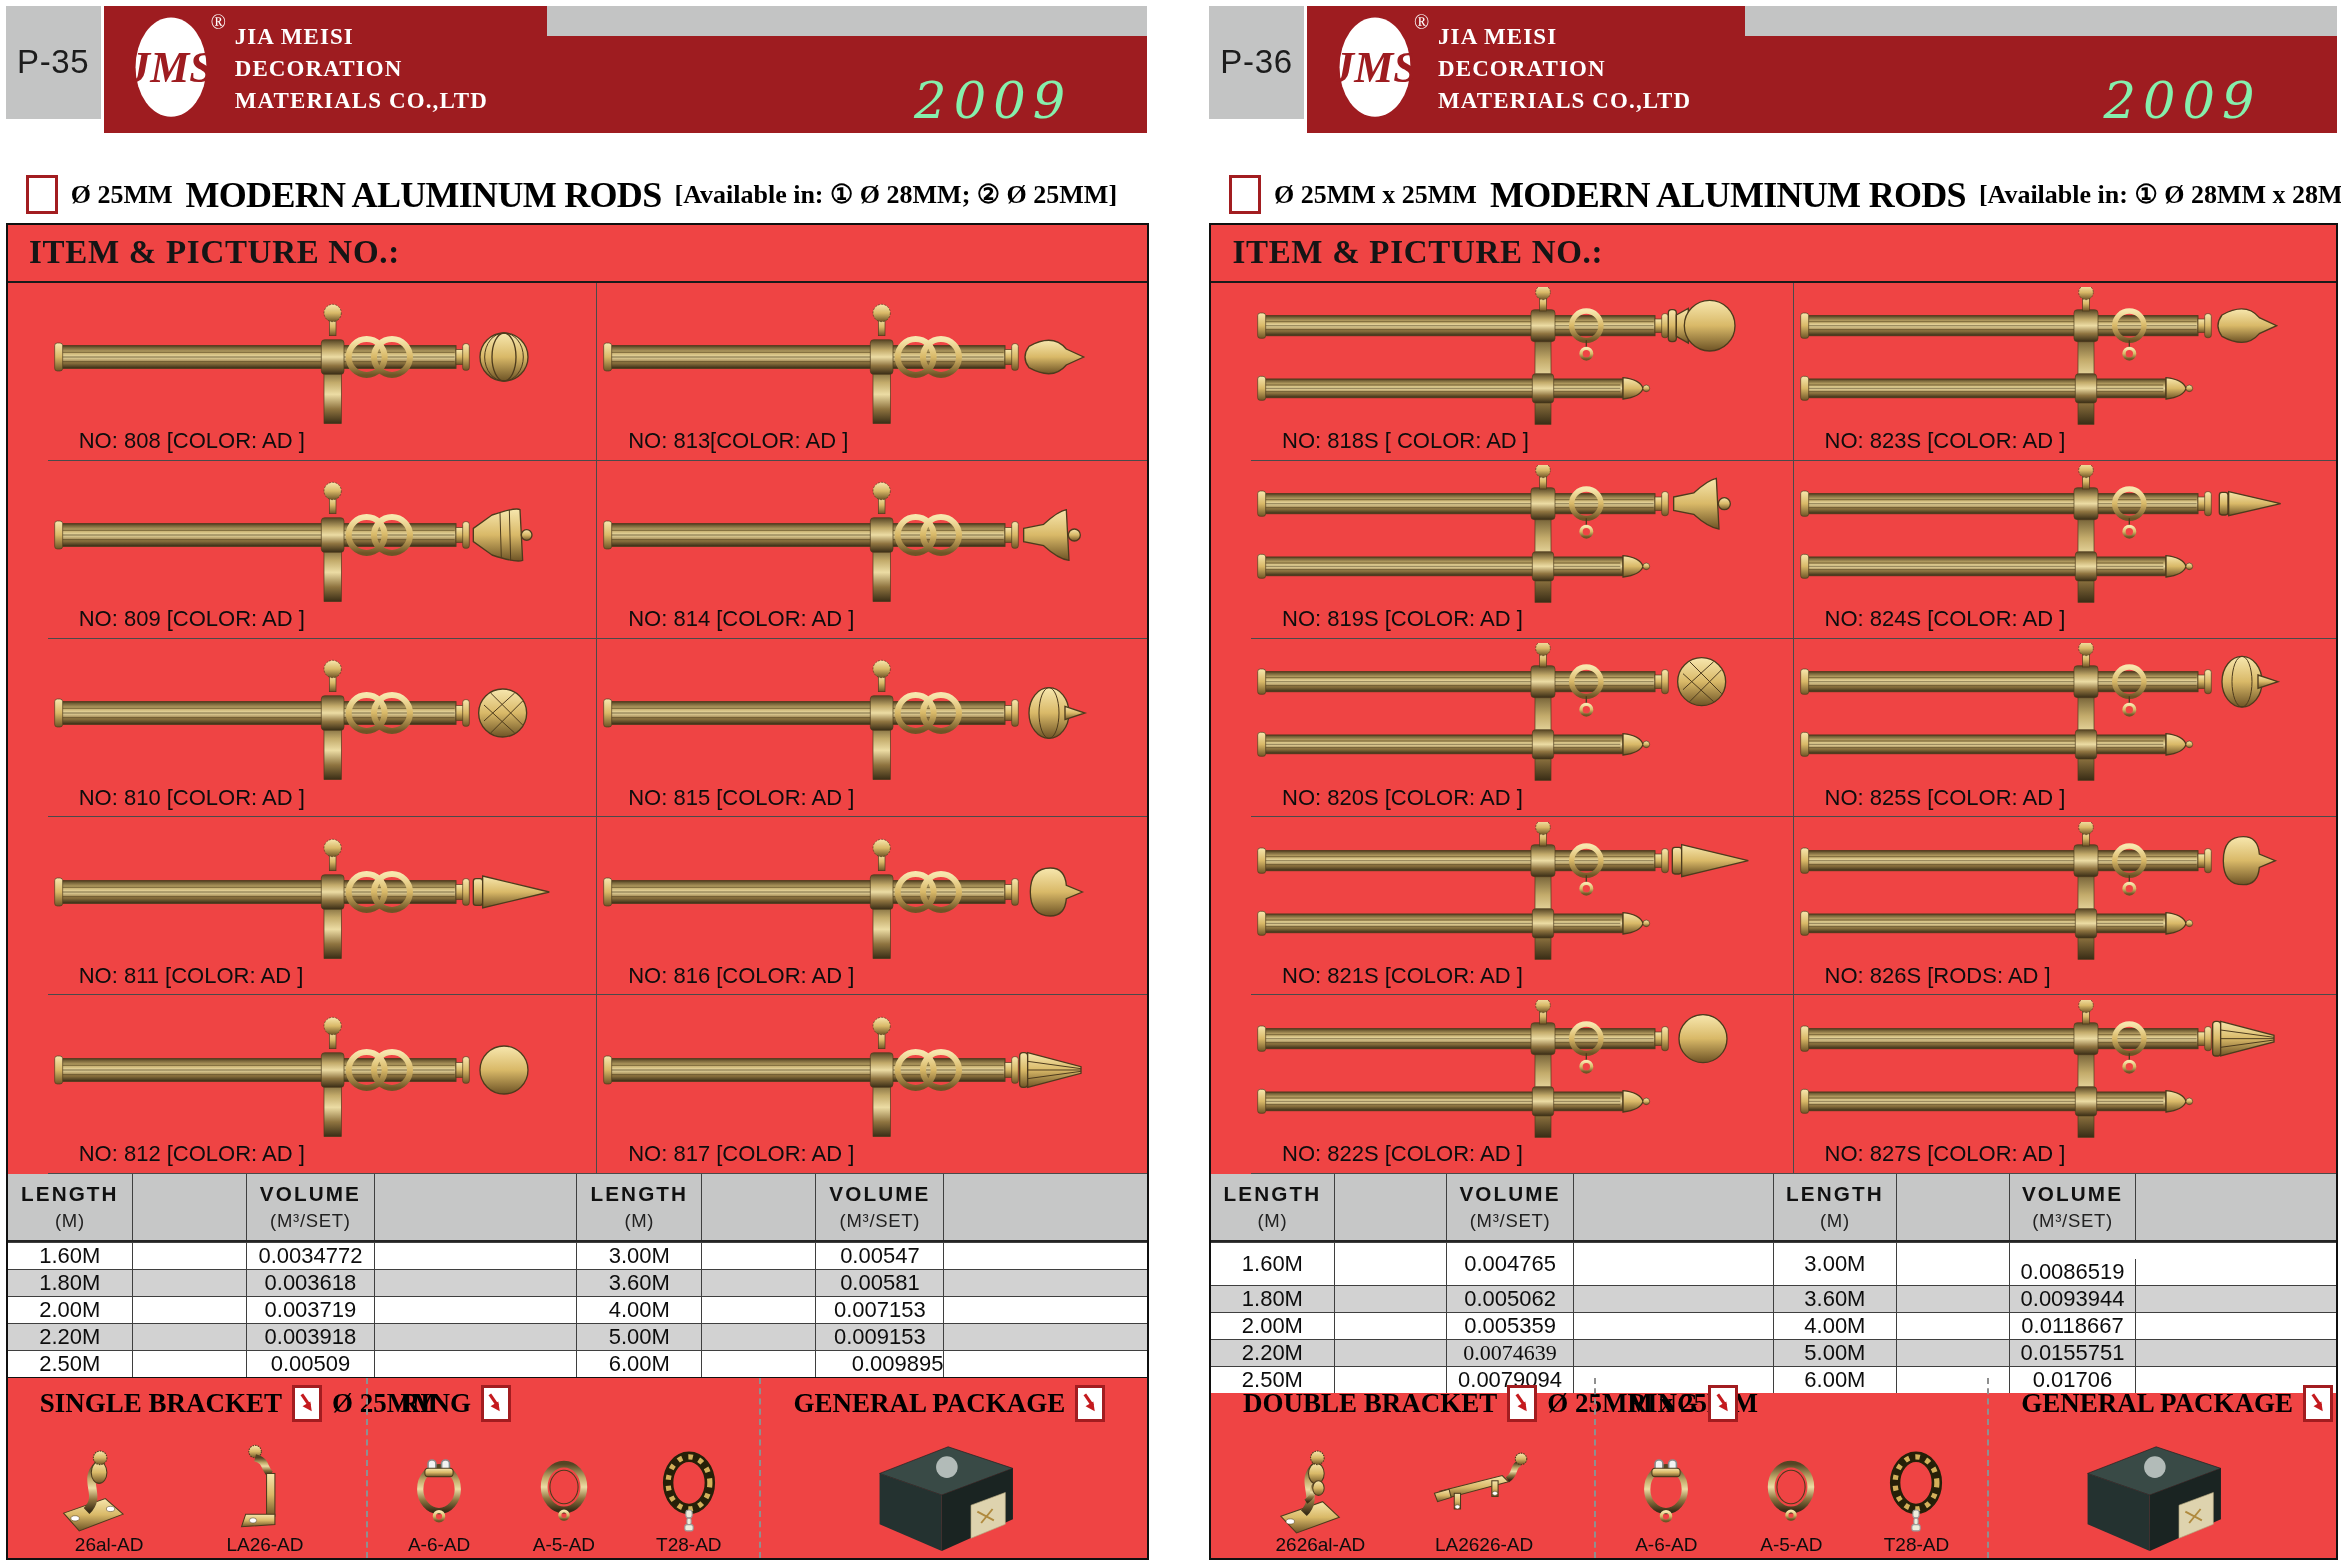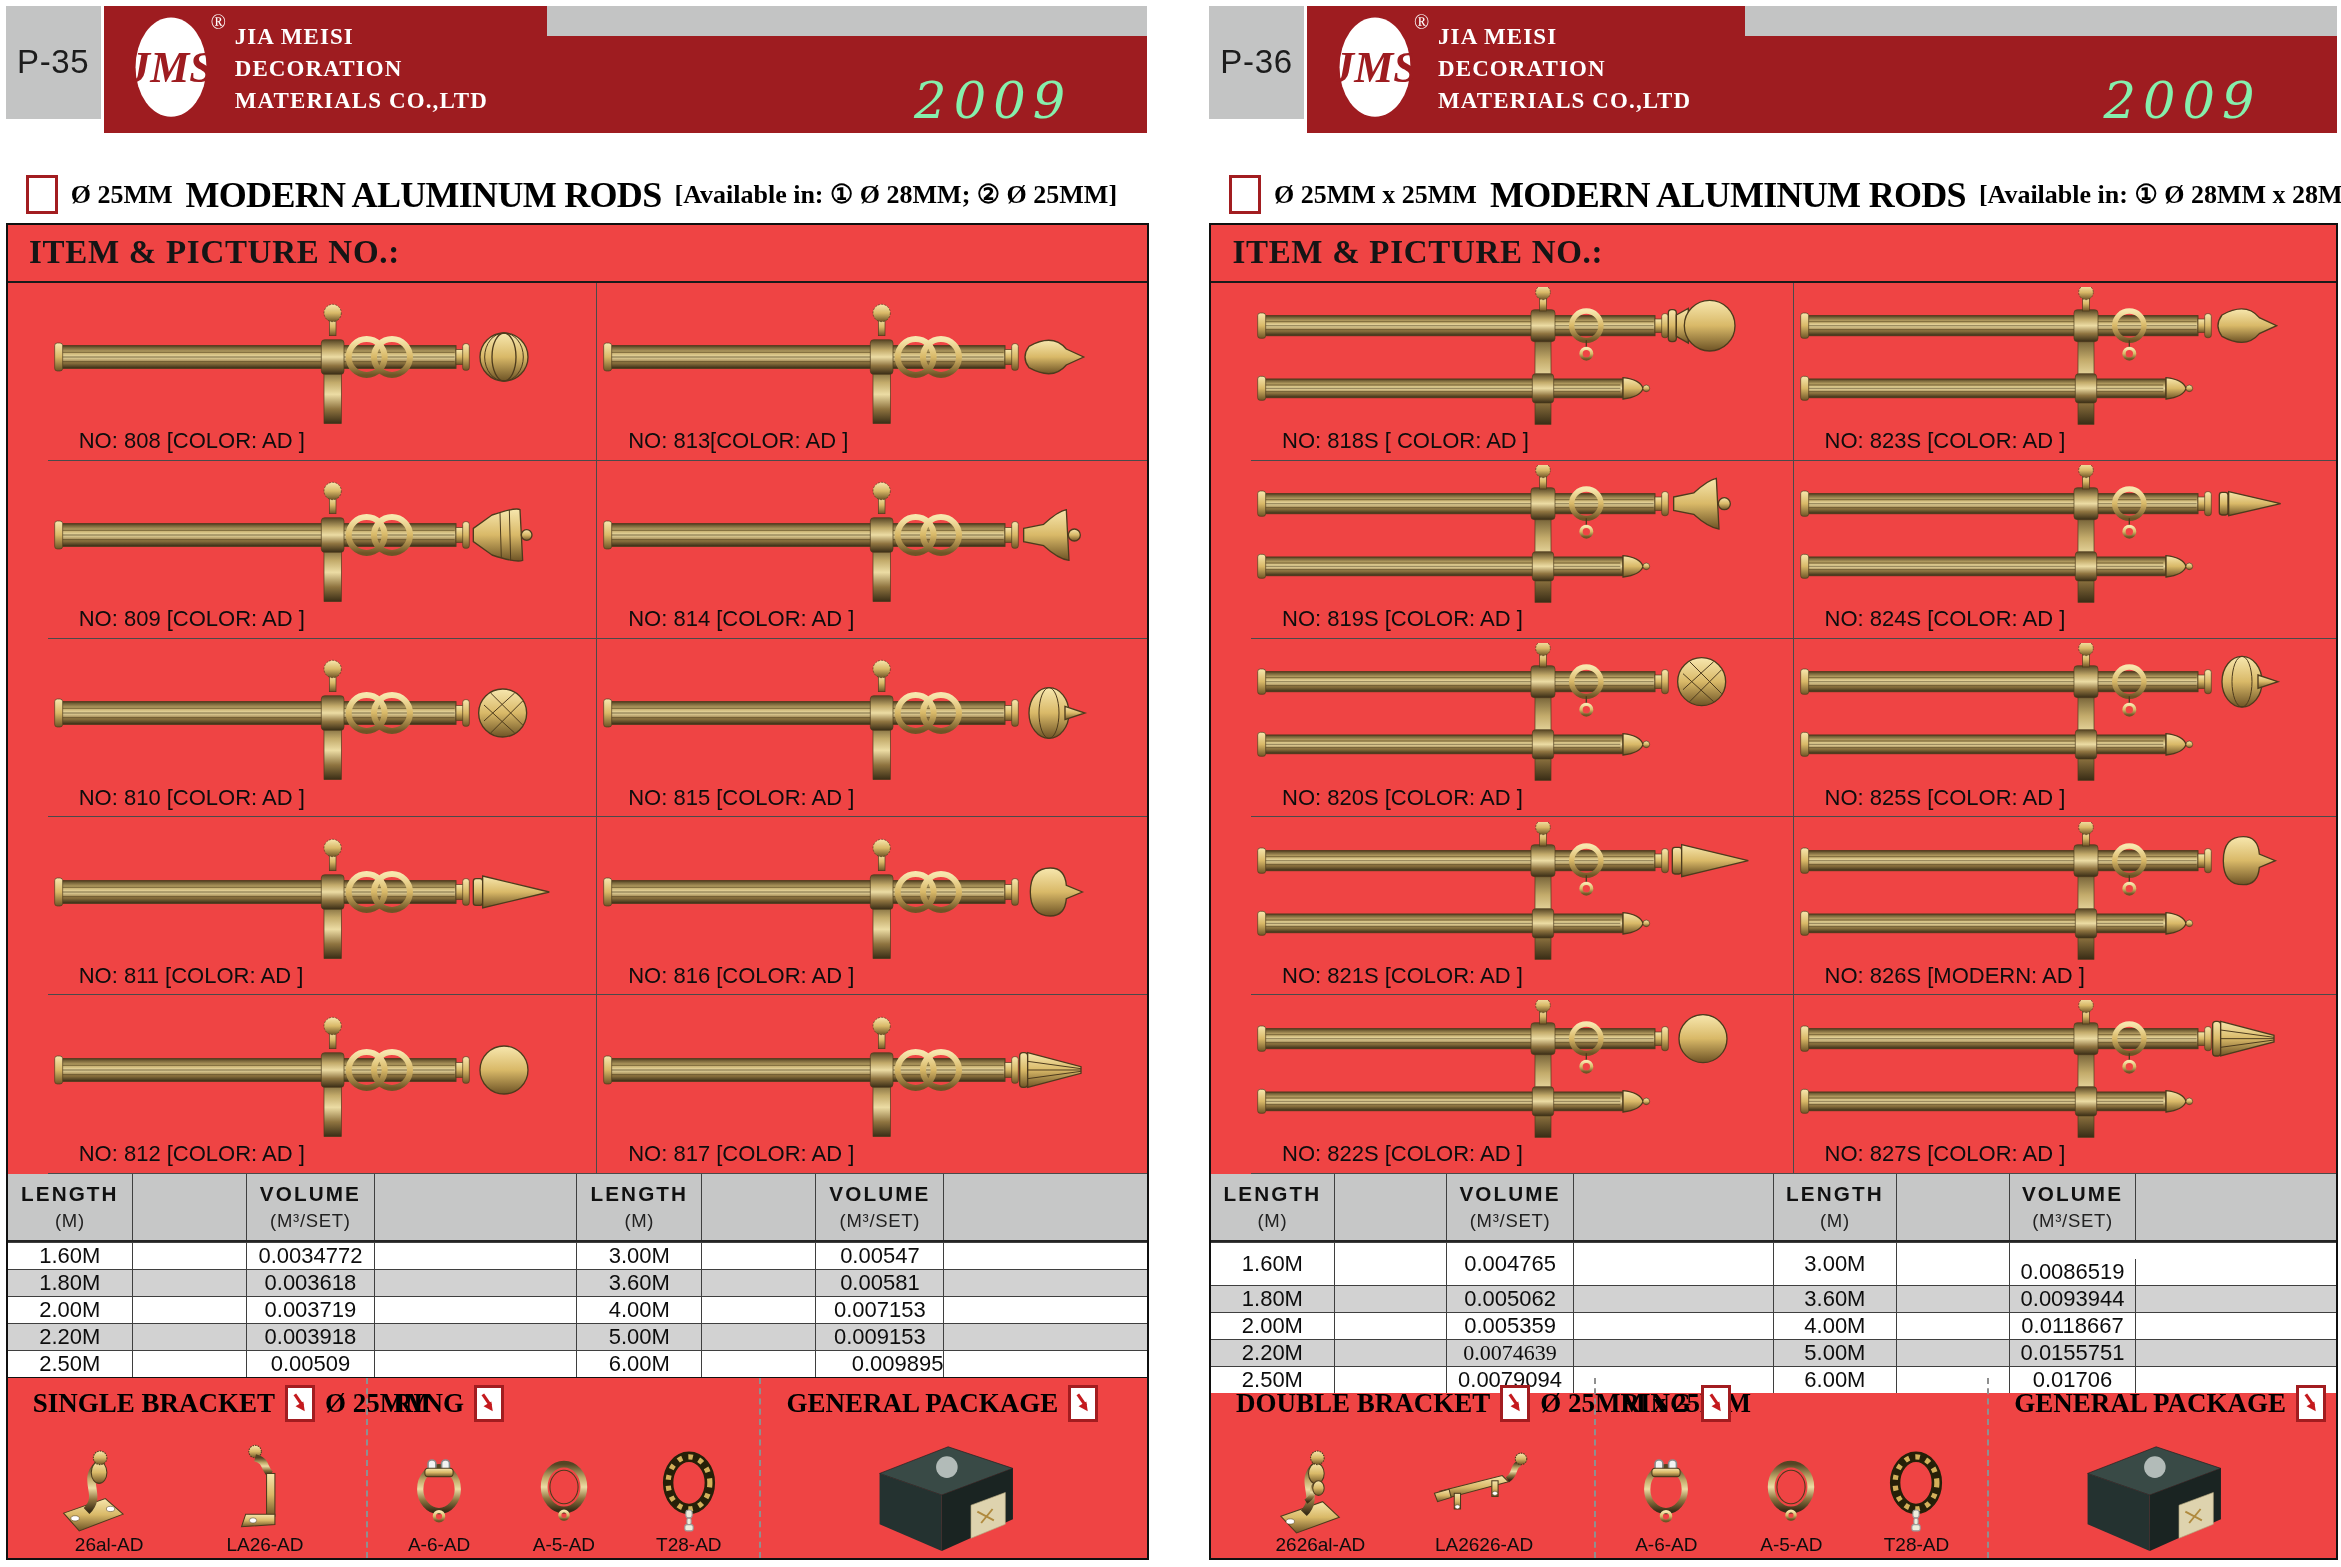--- a/index.html
+++ b/index.html
@@ -50,21 +50,21 @@
   .tc{display:flex;flex-direction:column;align-items:center;justify-content:center;box-sizing:border-box;}
   .tc.br{border-right:1.4px solid #3f3f3f;}
   .th1{font-weight:bold;font-size:20.7px;letter-spacing:2.1px;color:#111;}
   .th2{font-size:18.5px;color:#222;margin-top:4.3px;letter-spacing:0.7px;}
   .tval{font-size:22px;color:#0d0d0d;}
 
   
   .bottomrow{flex:1;display:flex;}
   .bsec{position:relative;box-sizing:border-box;padding-top:5.7px;}
   .bsec + .bsec{border-left:2.1px dashed #8f8f8f;}
-  .bhdr{display:flex;align-items:center;gap:10px;padding-left:25px;height:40px;}
+  .bhdr{display:flex;align-items:center;gap:10px;padding-left:32px;height:40px;}
   .btitle{font-family:"Liberation Serif",serif;font-weight:bold;font-size:27px;white-space:nowrap;}
   .bhdr .ricon{width:24px;height:31px;border-width:3.6px;}
   .bitems{display:flex;justify-content:space-evenly;align-items:flex-end;height:133px;padding:0 5.7px;}
   .bitem{display:flex;flex-direction:column;align-items:center;}
   .bitem svg{width:120px;height:105px;}
   .bitem.big svg{width:235px;height:127px;}
   .blabel{font-size:19px;color:#0d0d0d;margin-top:0px;}
 </style>
 </head>
 <body>
@@ -1054,21 +1054,21 @@
       <circle cx="432" cy="8" r="11" fill="url(#f24)" stroke="#4d3b1d" stroke-dasharray="3 2"></circle>
       <circle cx="497" cy="58" r="22" fill="none" stroke="url(#f24)" stroke-width="8"></circle>
       <path d="M497 80 V92" stroke="#4d3b1d" stroke-width="2"></path>
       <circle cx="497" cy="100" r="8" fill="none" stroke="url(#f24)" stroke-width="5"></circle>
       <rect x="600" y="48" width="12" height="20" fill="url(#f24)" stroke="#4d3b1d"></rect>
       <rect x="610" y="40" width="10" height="36" rx="4" fill="url(#f24)" stroke="#4d3b1d"></rect>
       <path d="M552 136 Q578 139 582 152 Q578 165 552 168 Z" fill="url(#f24)" stroke="#4d3b1d" stroke-width="2"></path>
       <circle cx="587" cy="152" r="5" fill="url(#f24)" stroke="#4d3b1d"></circle>
       <path d="M638 58 Q638 22 668 22 Q690 22 692 48 L716 58 L692 68 Q690 94 668 94 Q638 94 638 58 Z" fill="url(#f24)" stroke="#4d3b1d" stroke-width="2"></path>
           </svg>
-          <div class="plabel">NO: 826S [MODERN: AD ]</div>
+          <div class="plabel">NO: 826S [RODS: AD ]</div>
         </div>
         <div class="cell colL">
           <svg viewBox="0 0 790 210" preserveAspectRatio="xMinYMid meet">
             <defs>
     <linearGradient id="g25" x1="0" y1="0" x2="0" y2="1">
       <stop offset="0" stop-color="#554423"></stop>
                 <stop offset="0.3" stop-color="#c3ab6b"></stop>
       <stop offset="0.5" stop-color="#ecdca4"></stop>
                 <stop offset="0.75" stop-color="#8f7440"></stop>
       <stop offset="1" stop-color="#392d16"></stop>

